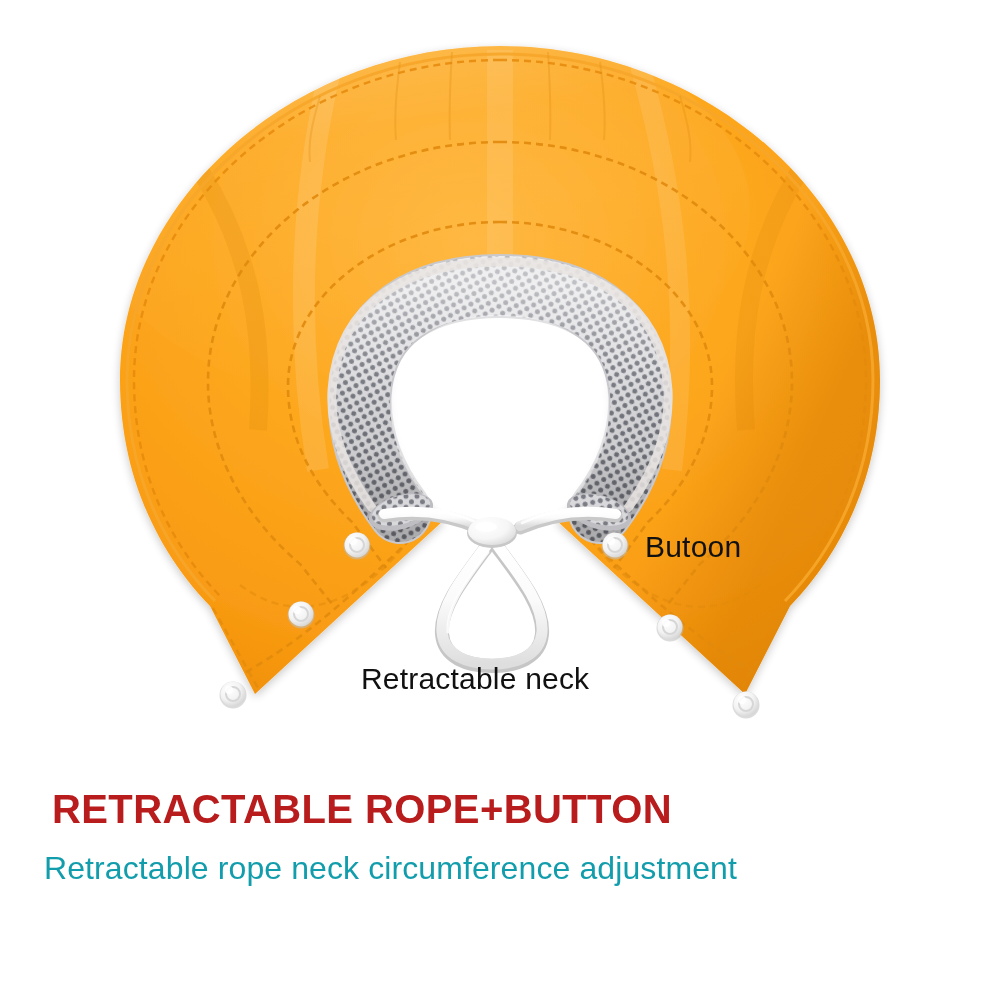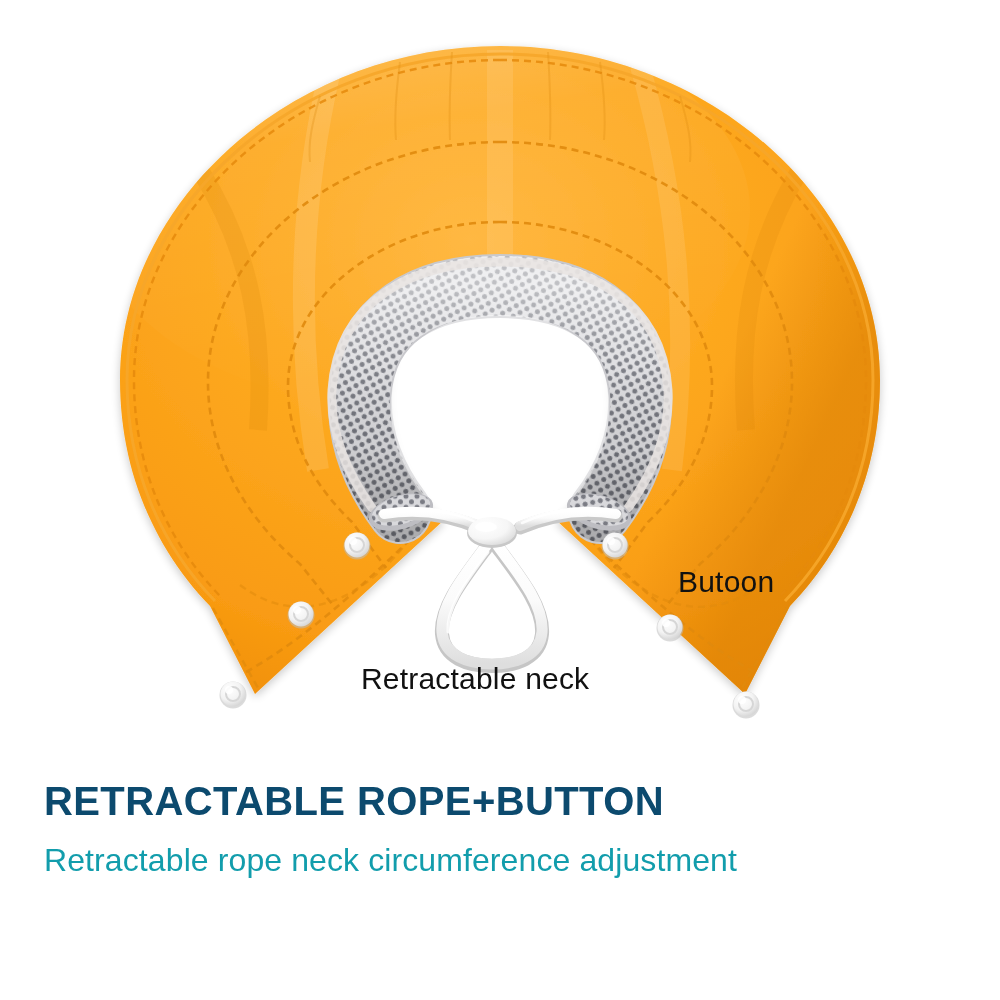--- a/index.html
+++ b/index.html
@@ -39,46 +39,45 @@
   
   .callout {
     position: absolute;
     color: #111111;
     font-family: "Liberation Sans", sans-serif;
     font-weight: 400;
     white-space: nowrap;
     letter-spacing: 0.2px;
   }
   #label-button {
-    left: 678px;
+    left: 645px;
     top: 530px;
     font-size: 30px;
-    margin-top: 35px;
   }
   #label-rope {
     left: 361px;
     top: 662px;
     font-size: 30px;
   }
 
   
   #caption {
     position: absolute;
     left: 44px;
     top: 778px;
     width: 930px;
   }
   #caption-title {
     font-family: "Liberation Sans", sans-serif;
     font-size: 40px;
     font-weight: 700;
-    color: #0c4a6e;
+    color: #b91c1c;
     letter-spacing: 0.4px;
     line-height: 46px;
-    margin: 0;
+    margin: 8px;
   }
   #caption-lines {
     margin-top: 16px;
   }
   .caption-line {
     font-family: "Liberation Sans", sans-serif;
     font-size: 32px;
     font-weight: 400;
     color: #129dac;
     line-height: 40px;

